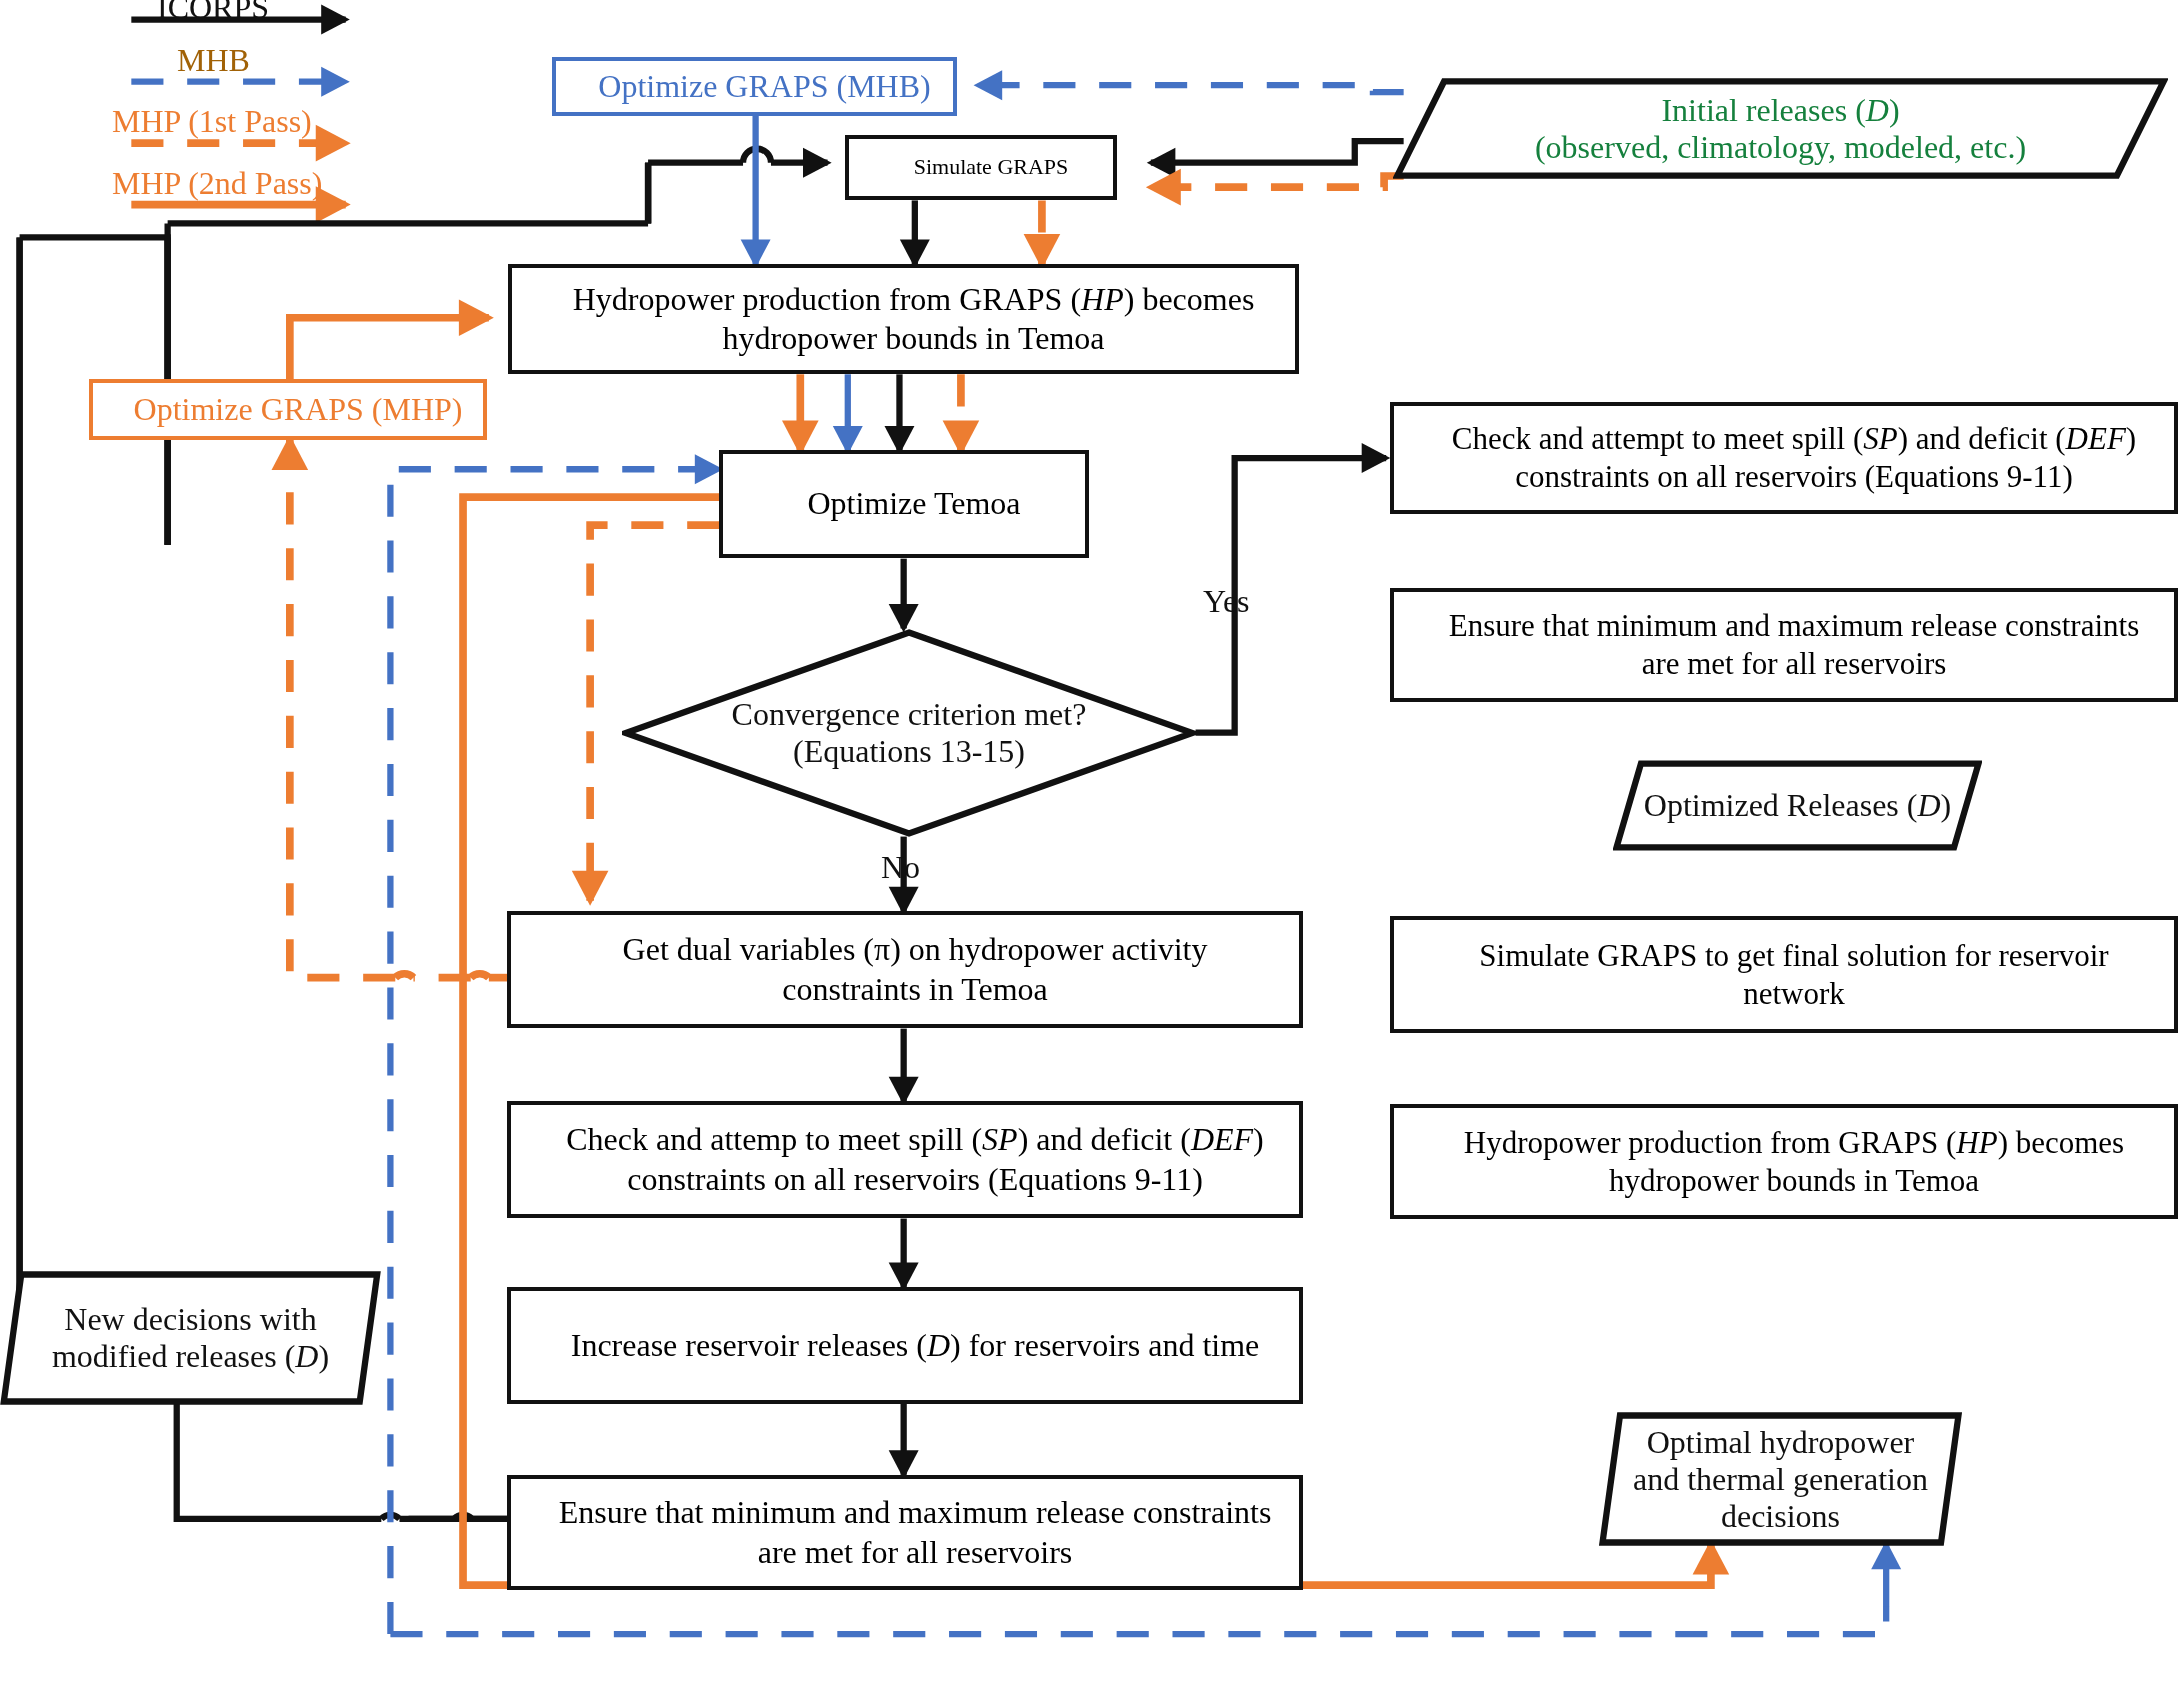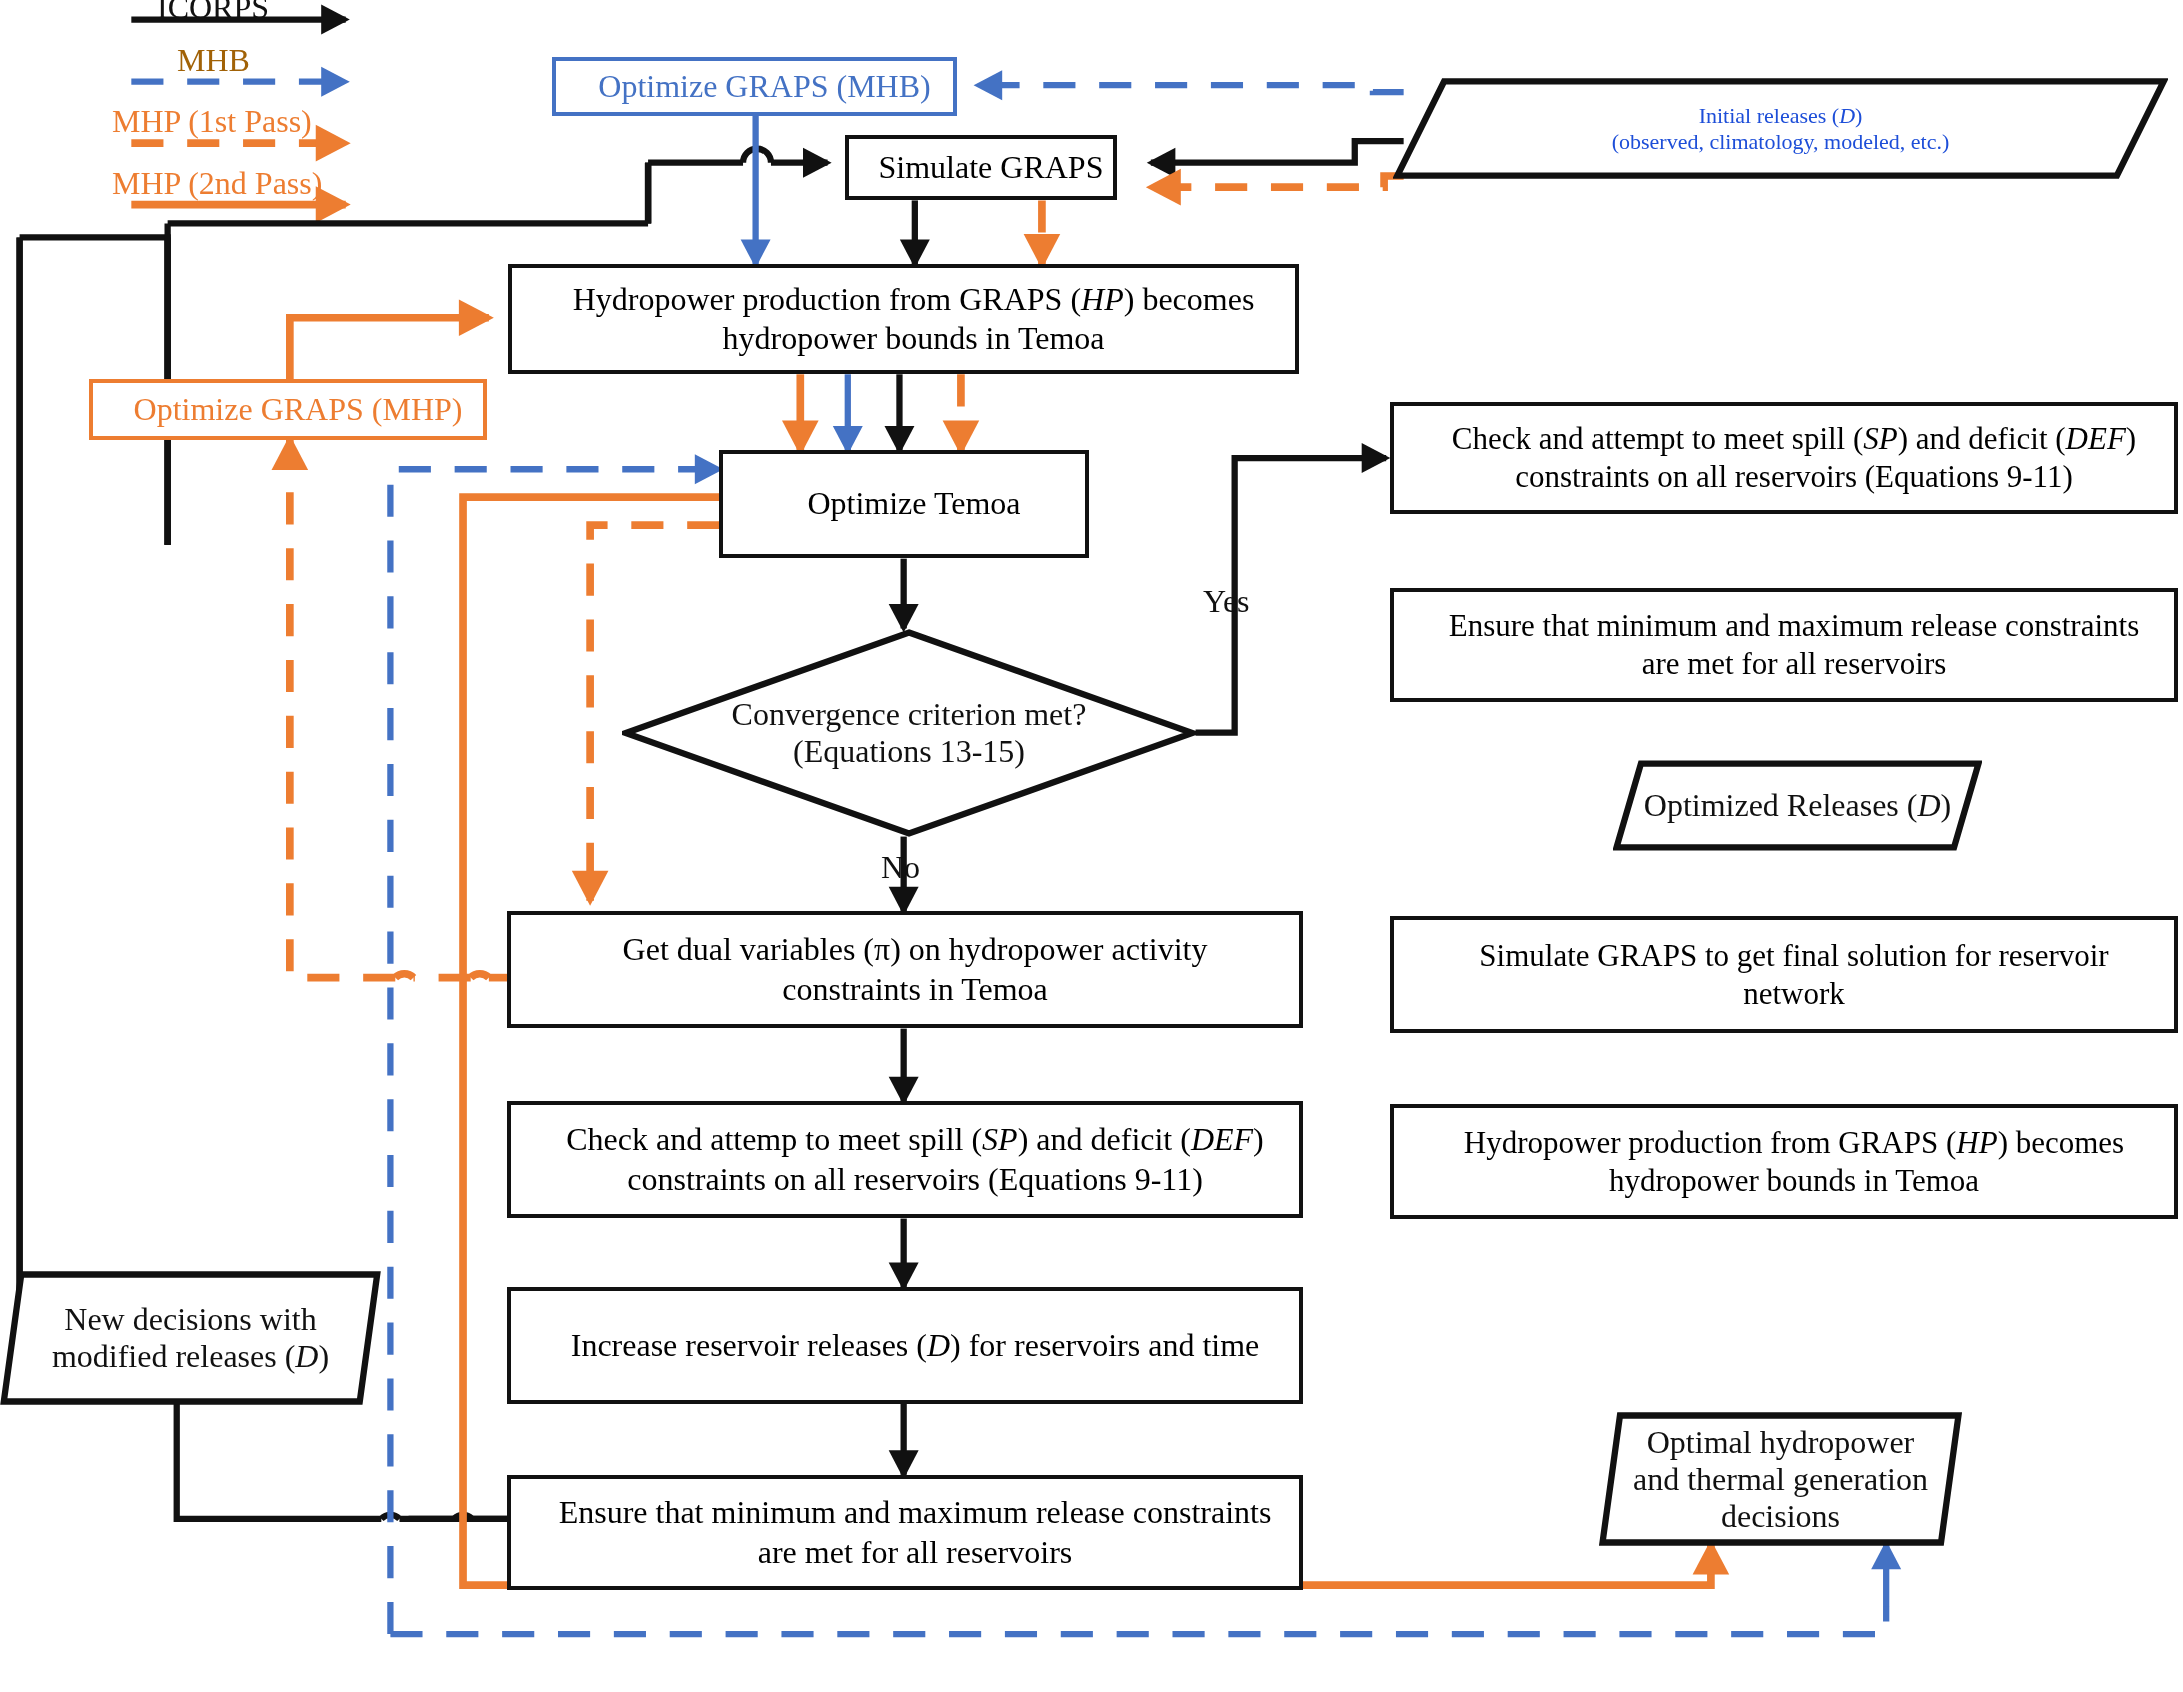--- a/index.html
+++ b/index.html
@@ -125,28 +125,28 @@
   <div class="legend-lbl" style="left:157px;top:-11.2px;font-size:32px;color:#111;">ICORPS</div>
   <div class="legend-lbl" style="left:177px;top:42px;font-size:32px;color:#a16207;">MHB</div>
   <div class="legend-lbl" style="left:112px;top:103px;font-size:32px;color:#ED7D31;">MHP (1st Pass)</div>
   <div class="legend-lbl" style="left:112px;top:165px;font-size:32px;color:#ED7D31;">MHP (2nd Pass)</div>
 
   <div class="node rect rect-blue" style="left:552px;top:57px;width:405px;height:59px;">
     <span class="txt" style="font-size:32px;">Optimize GRAPS (MHB)</span>
   </div>
 
   <div class="node rect" style="left:845px;top:135px;width:272px;height:65px;">
-    <span class="txt" style="font-size:32px;">Simulate GRAPS</span>
+    <span class="txt" style="font-size:22px;">Simulate GRAPS</span>
   </div>
 
   <div class="para" style="left:1393px;top:78px;width:775px;height:101px;">
     <svg width="775" height="101" style="position:absolute;left:0;top:0;" viewBox="0 0 1110 145">
       <polygon points="72,5 1105,5 1038,140 5,140" fill="#fff" stroke="#111" stroke-width="9"></polygon>
     </svg>
-    <div class="txt" style="font-size:22px;color:#1d4ed8;">
+    <div class="txt" style="font-size:32px;color:#15803d;">
       <span>Initial releases (<em>D</em>)</span>
       <span>(observed, climatology, modeled, etc.)</span>
     </div>
   </div>
 
   <div class="node rect" style="left:508px;top:264px;width:791px;height:110px;flex-direction:column;">
     <span class="txt" style="font-size:32px;">Hydropower production from GRAPS (<em>HP</em>) becomes</span>
     <span class="txt" style="font-size:32px;">hydropower bounds in Temoa</span>
   </div>
 

